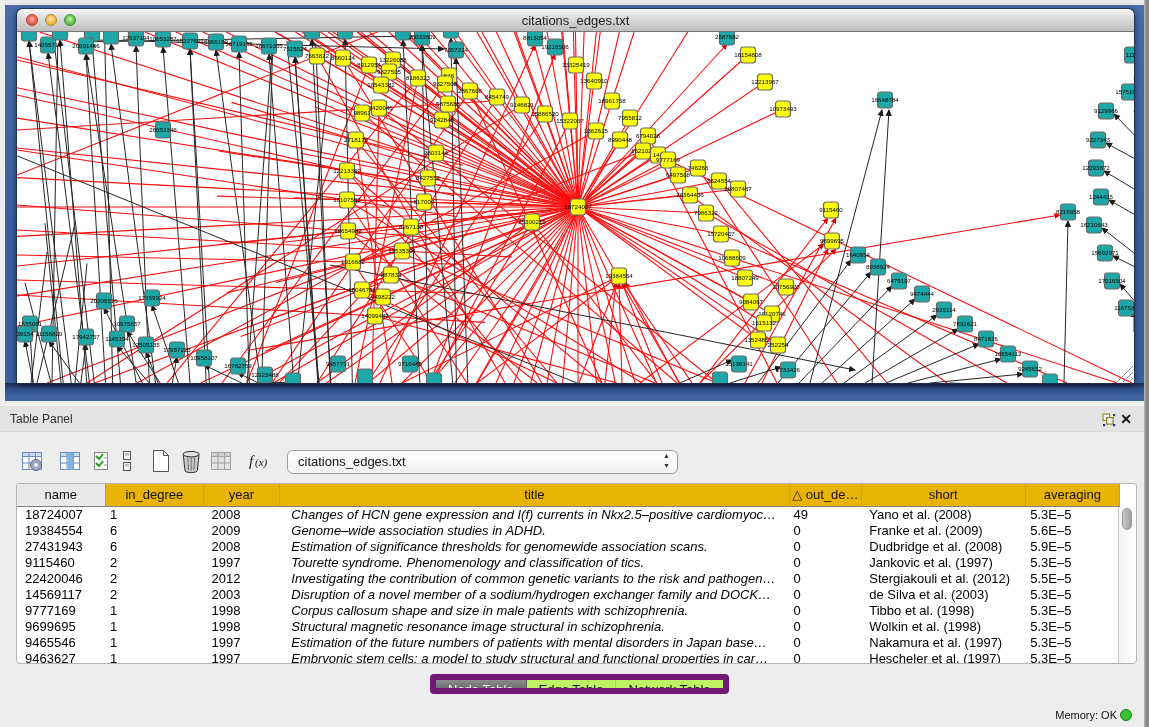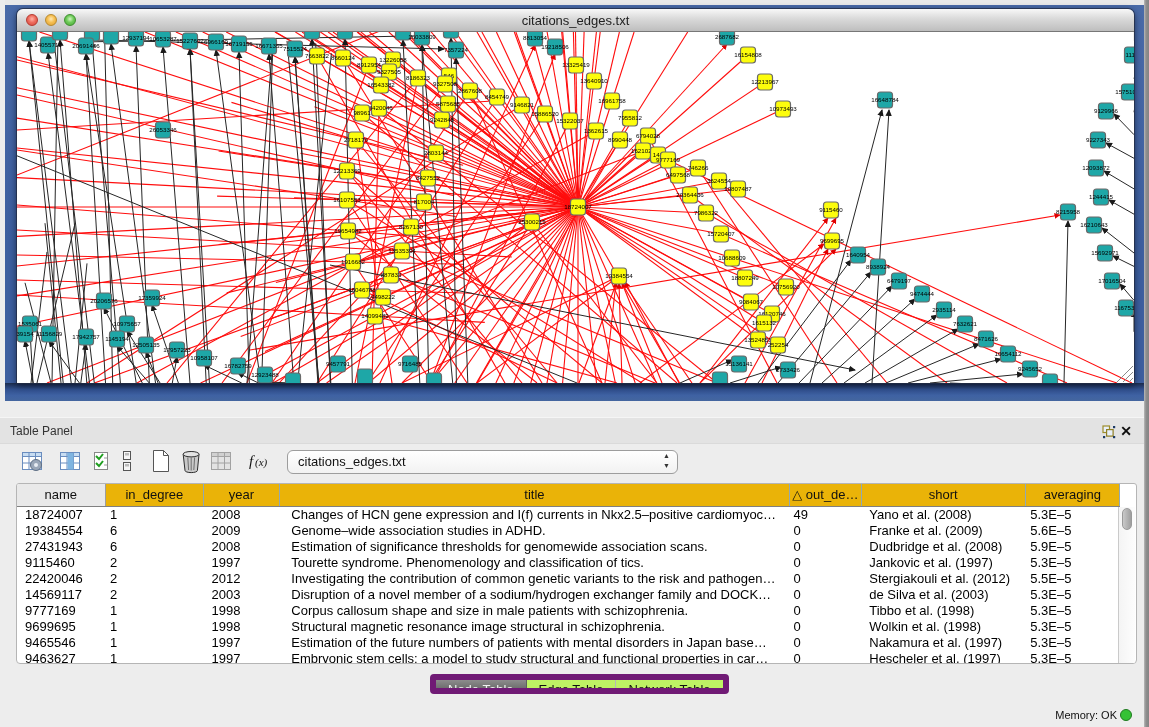--- a/index.html
+++ b/index.html
@@ -17,39 +17,39 @@
 .tl.r { left:9px; background:radial-gradient(circle at 5px 4px,#ffb3a7,#ee6d5f 45%,#d3473b); border:1px solid #b73a30;}
 .tl.y { left:28px; background:radial-gradient(circle at 5px 4px,#ffe9b3,#f6bf52 45%,#dd9f33); border:1px solid #b98a2e;}
 .tl.g { left:47px; background:radial-gradient(circle at 5px 4px,#d2f6c2,#6fcb5a 45%,#47a834); border:1px solid #3f8f30;}
 .canvas { position:absolute; left:0; top:23px; width:1117px; height:351px; background:#fff; overflow:hidden; }
 .rightstrip { position:absolute; left:1144px; top:0; width:5px; height:727px;
   background:linear-gradient(90deg,#b9b9b9,#8f8f8f 40%,#848484); }
 .topstrip { position:absolute; left:0; top:0; width:1149px; height:5px; background:#e9e9e9; }
 .leftstrip { position:absolute; left:0; top:0; width:5px; height:401px; background:#ededed; }
 .panel { position:absolute; left:0; top:401px; width:1144px; height:326px; background:#ededed; }
 .phead { position:absolute; left:0px; top:4px; width:1144px; height:27px; background:#e3e3e3;
-  border-top:1px solid #f5f5f5; border-bottom:1px solid #dadada;margin-top:12px; }
+  border-top:1px solid #f5f5f5; border-bottom:1px solid #dadada; }
 .phead .t { position:absolute; left:10px; top:6px; font-size:12px; color:#333; }
 .pclose { position:absolute; right:12px; top:5px; font-size:14px; font-weight:bold; color:#0d0d0d; }
 .pfloat { position:absolute; right:28px; top:7px; width:14px; height:14px; }
 .toolbar { position:absolute; left:18px; top:45px; height:32px; }
 .combo { position:absolute; left:287px; top:49px; width:391px; height:24px; background:linear-gradient(#ffffff,#f2f2f2);
   border:1px solid #9d9d9d; border-radius:6px; font-size:13px; color:#111; line-height:22px; padding-left:10px; }
 .combo .arr { position:absolute; right:7px; top:2px; font-size:7px; color:#333; line-height:5px; text-align:center; }
 .tablewrap { position:absolute; left:16px; top:82px; width:1121px; height:181px; background:#fff;
   border:1px solid #b5b5b5; border-radius:3px 3px 4px 4px; overflow:hidden; }
 table.grid { border-collapse:collapse; table-layout:fixed; width:1103px; font-size:13px; }
 table.grid th { height:22px; background:#eab308; border-right:1px solid #8fa8b5; border-bottom:1px solid #808080;
   font-weight:normal; color:#111; font-size:13px; }
 table.grid th.first { background:#e9e9e9; border-right:1px solid #9d9d9d; }
 table.grid td { height:16px; color:#000; white-space:nowrap; overflow:hidden; padding:0; }
 table.grid td.c1 { padding-left:8px; }
 table.grid td.c2 { padding-left:5px; }
 table.grid td.c3 { padding-left:8px; }
-table.grid td.c4 { padding-left:12px; }
+table.grid td.c4 { padding-left:12px;font-style:italic; }
 table.grid td.c5 { padding-left:4px; }
 table.grid td.c6 { padding-left:8px; }
 table.grid td.c7 { padding-left:5px;margin-top:38px; }
 .col1{width:86px;} .col2{width:96px;} .col3{width:74px;} .col4{width:498px;} .col5{width:70px;} .col6{width:160px;} .col7{width:92px;}
 .vscroll { position:absolute; right:1px; top:23px; width:17px; height:157px; background:linear-gradient(90deg,#f4f4f4,#fdfdfd); border-left:1px solid #cacaca; }
 .vthumb { position:absolute; left:3px; top:1px; width:10px; height:22px; border-radius:5px; background:linear-gradient(90deg,#c9c9c9,#9f9f9f); border:1px solid #9a9a9a;}
 .seg { position:absolute; left:430px; top:273px; height:20px; display:flex; border:6px solid #701a75; border-radius:4px; overflow:hidden; background:#bef264; }
 .seg div { font-size:13px; line-height:19px; padding:0 12px; color:#111; border-right:1px solid #b8b8b8; }
 .seg div:last-child { border-right:none; }
 .seg .on { background:linear-gradient(#8c8c8c,#6f6f6f); color:#f2f2f2; border-right:1px solid #5f5f5f; }

